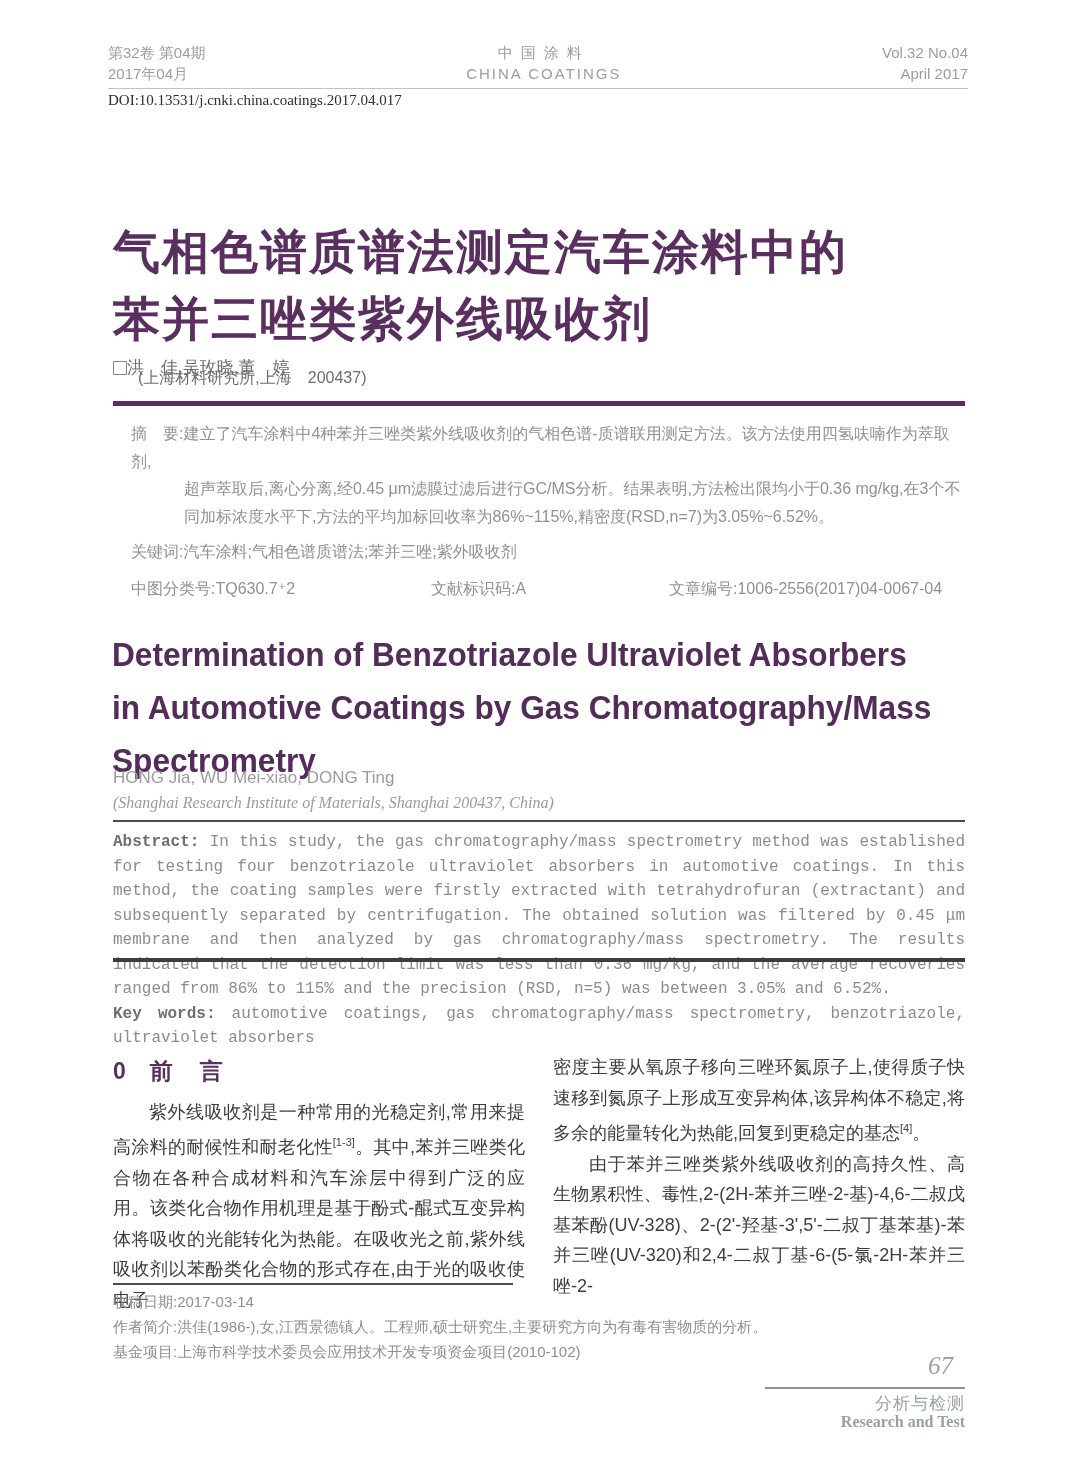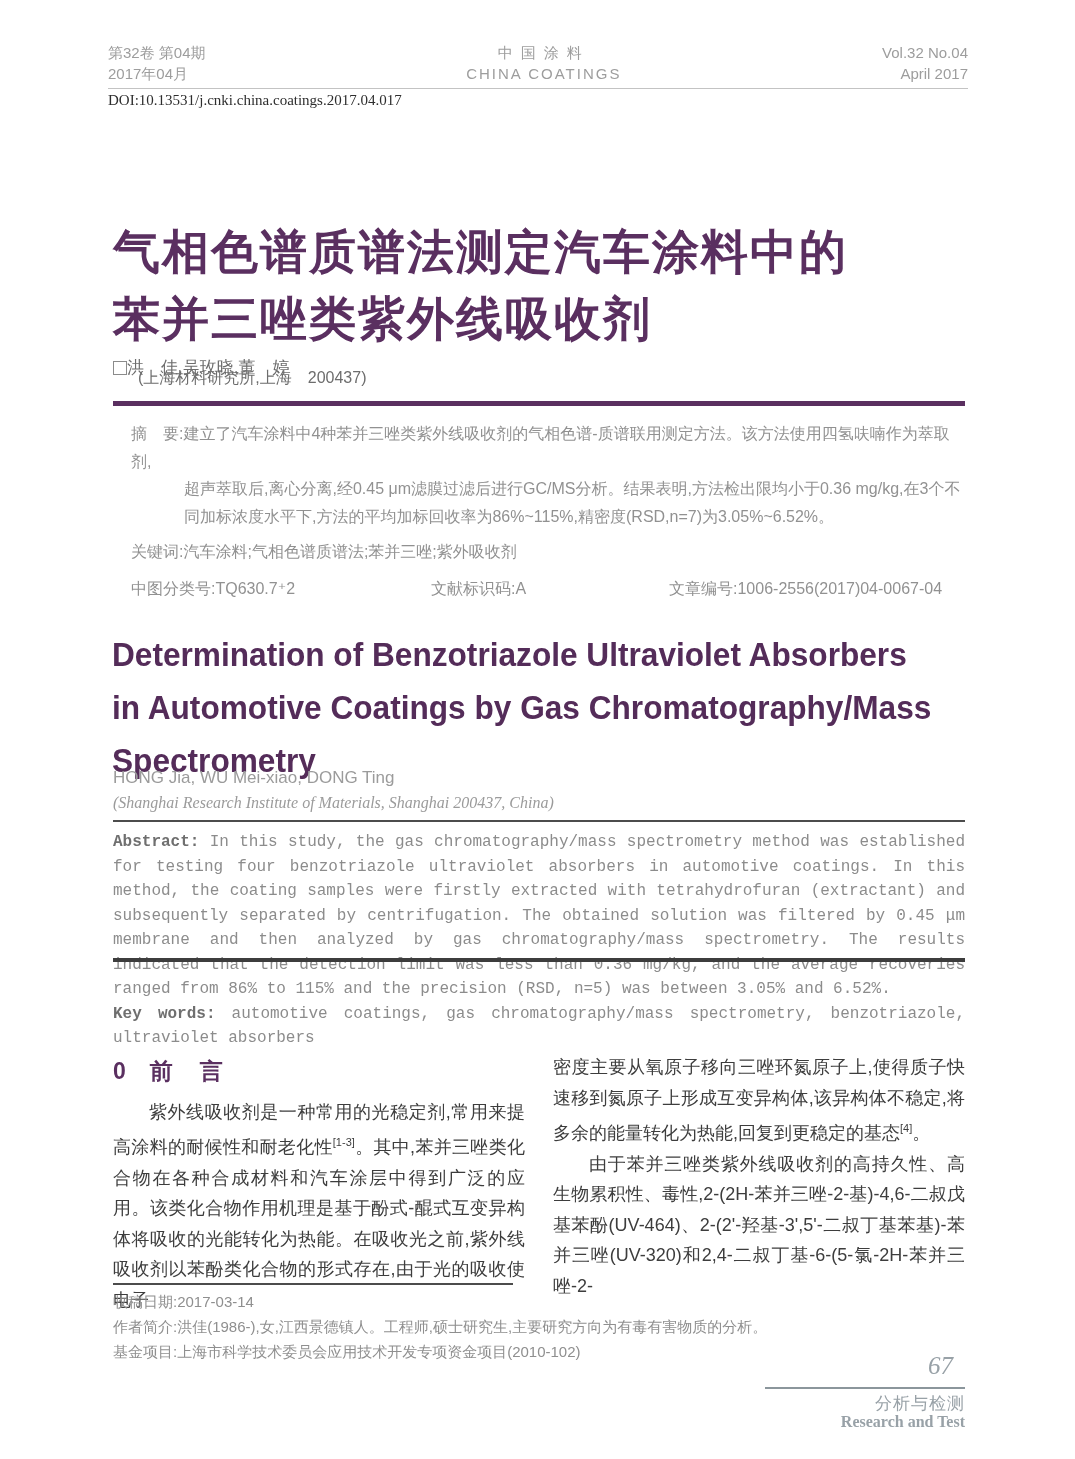--- a/index.html
+++ b/index.html
@@ -162,21 +162,21 @@
         <span class="num">0</span><span>前　言</span>
       </div>
       <p class="indent">
         <span>紫外线吸收剂是一种常用的光稳定剂,常用来提高涂料的耐候性和耐老化性</span><sup>[1-3]</sup><span>。其中,苯并三唑类化合物在各种合成材料和汽车涂层中得到广泛的应用。该类化合物作用机理是基于酚式-醌式互变异构体将吸收的光能转化为热能。在吸收光之前,紫外线吸收剂以苯酚类化合物的形式存在,由于光的吸收使电子</span>
       </p>
     </div>
     <div class="col">
       <p>
         <span>密度主要从氧原子移向三唑环氮原子上,使得质子快速移到氮原子上形成互变异构体,该异构体不稳定,将多余的能量转化为热能,回复到更稳定的基态</span><sup>[4]</sup><span>。</span>
       </p>
-      <p class="indent">由于苯并三唑类紫外线吸收剂的高持久性、高生物累积性、毒性,2-(2H-苯并三唑-2-基)-4,6-二叔戊基苯酚(UV-464)、2-(2'-羟基-3',5'-二叔丁基苯基)-苯并三唑(UV-320)和2,4-二叔丁基-6-(5-氯-2H-苯并三唑-2-</p>
+      <p class="indent">由于苯并三唑类紫外线吸收剂的高持久性、高生物累积性、毒性,2-(2H-苯并三唑-2-基)-4,6-二叔戊基苯酚(UV-328)、2-(2'-羟基-3',5'-二叔丁基苯基)-苯并三唑(UV-320)和2,4-二叔丁基-6-(5-氯-2H-苯并三唑-2-</p>
     </div>
   </div>
 
   <div class="abs footnote-rule"></div>
   <div class="abs footnotes">
     <div>
       <span>收稿日期:</span><span>2017-03-14</span>
     </div>
     <div>
       <span>作者简介:</span><span>洪佳(1986-),女,江西景德镇人。工程师,硕士研究生,主要研究方向为有毒有害物质的分析。</span>

